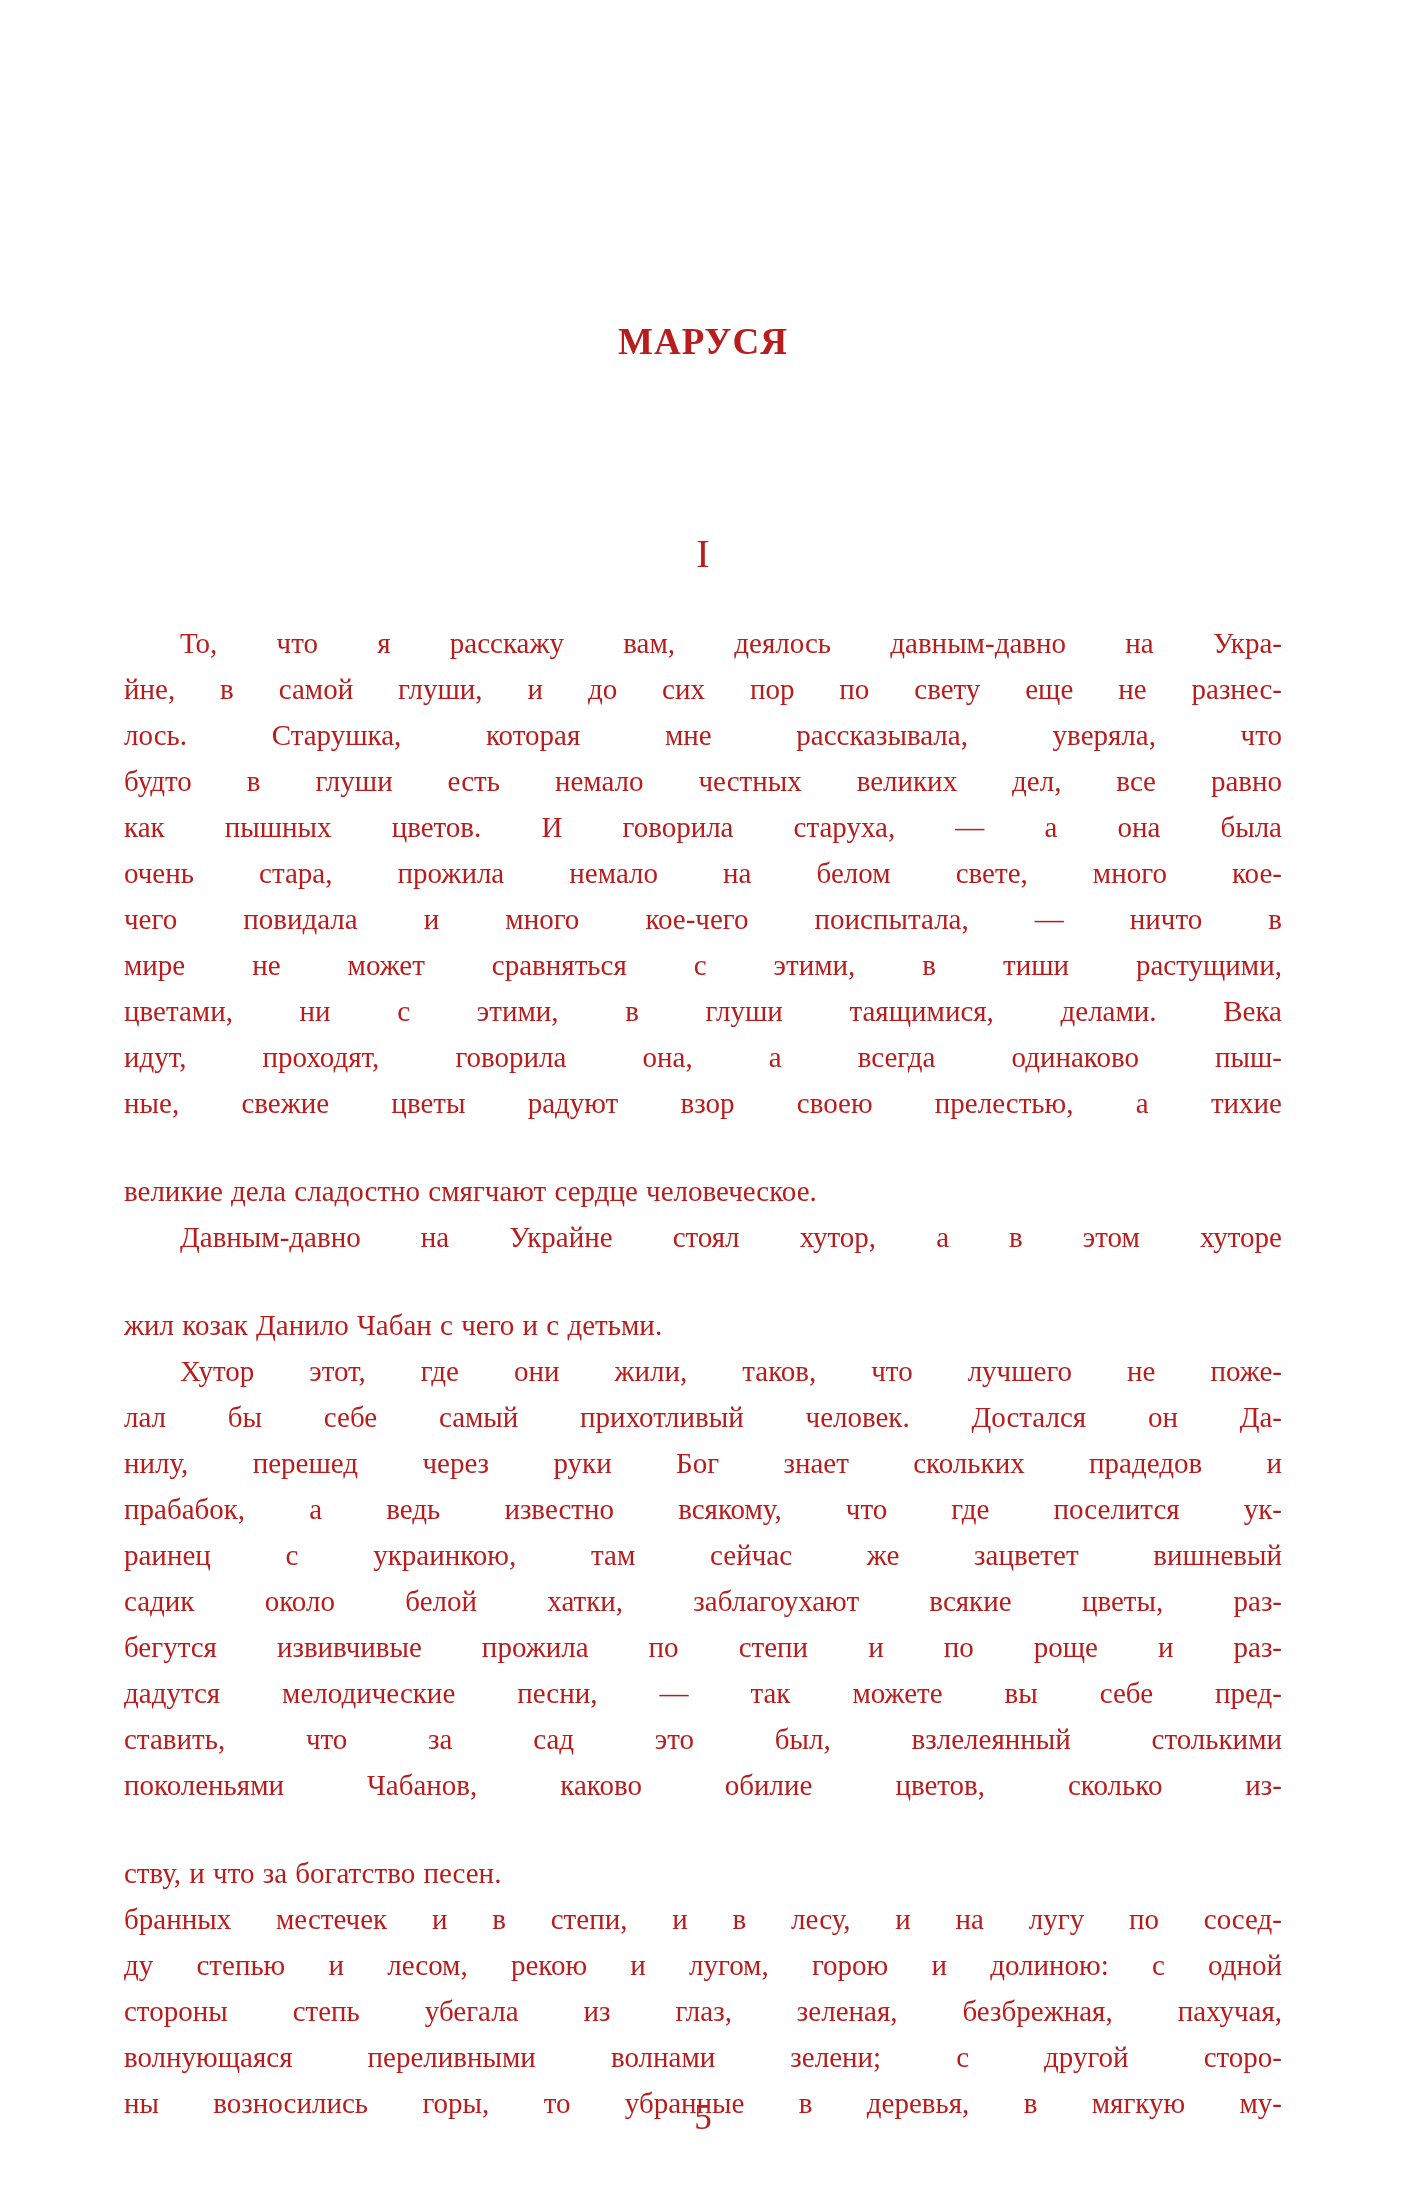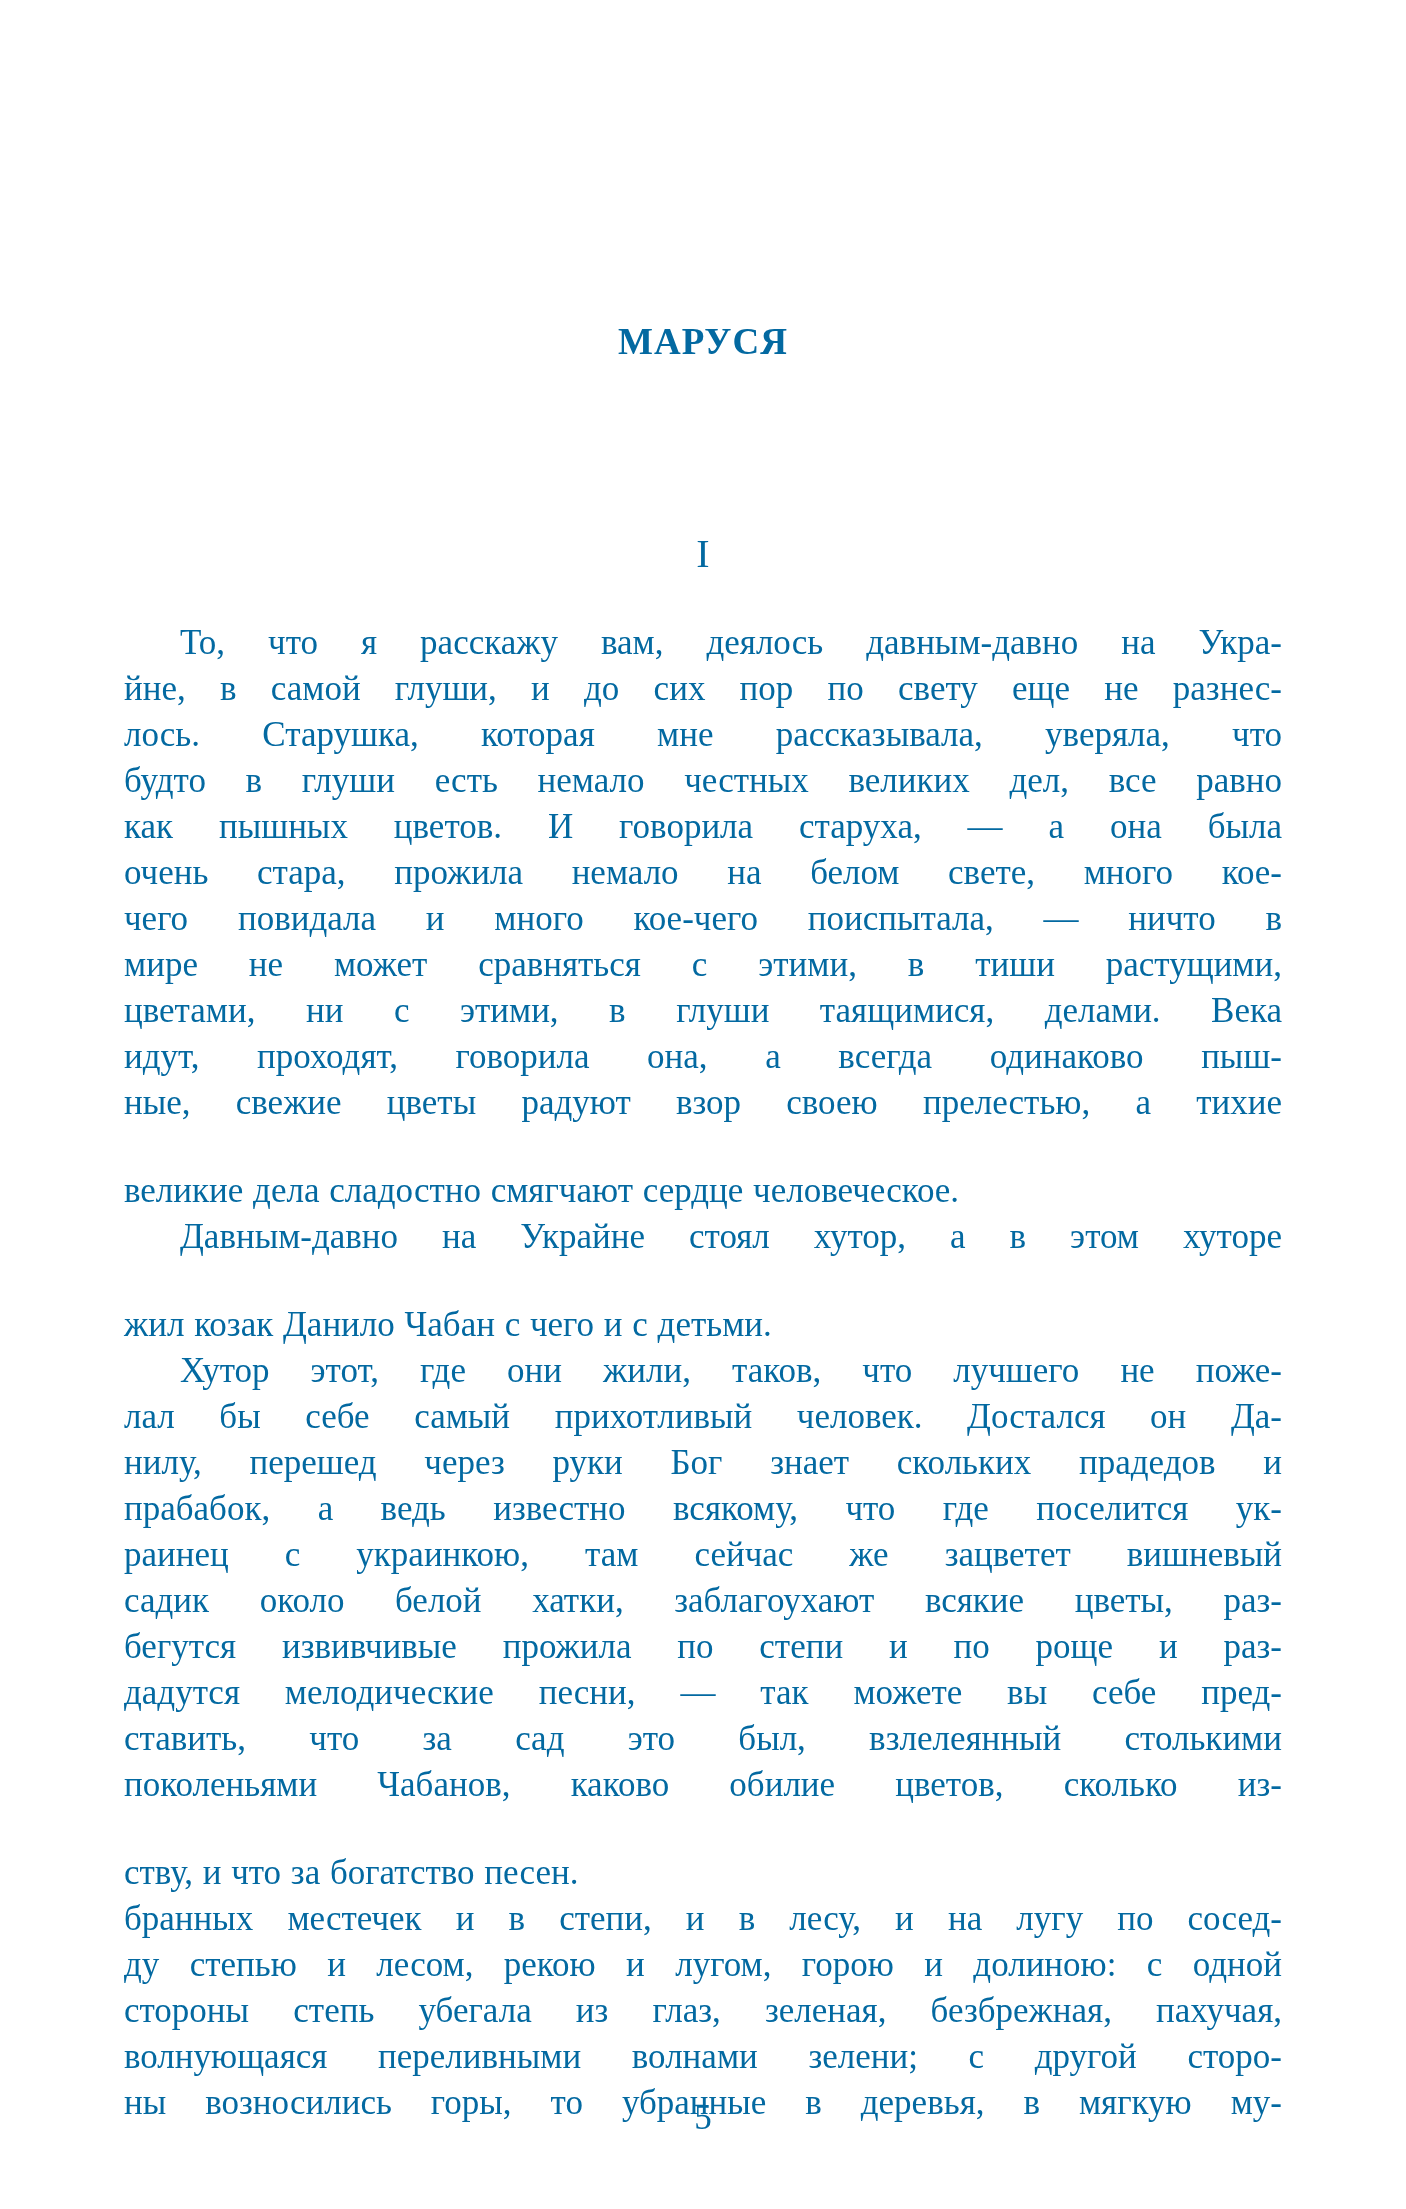--- a/index.html
+++ b/index.html
@@ -5,21 +5,21 @@
   html, body {
     margin: 0;
     padding: 0;
     background: #ffffff;
   }
   .book-page {
     position: relative;
     width: 1406px;
     height: 2209px;
     background: #ffffff;
-    color: #0369a1;
+    color: #b91c1c;
     font-family: "Liberation Serif", "DejaVu Serif", serif;
     box-sizing: border-box;
     padding: 322px 124px 0 124px;
     overflow: hidden;
   }
   .title {
     margin: 0;
     text-align: center;
     font-size: 37px;
     font-weight: bold;
@@ -28,21 +28,21 @@
   }
   .section-number {
     margin-top: 172px;
     text-align: center;
     font-size: 40px;
     line-height: 40px;
     font-weight: normal;
   }
   .body-text {
     margin-top: 46px;
-    font-size: 35px;
+    font-size: 29px;
     line-height: 46px;
   }
   .paragraph {
     margin: 0;
   }
   .line {
     text-align: justify;
     text-align-last: justify;
     white-space: normal;
     word-spacing: 1px;

